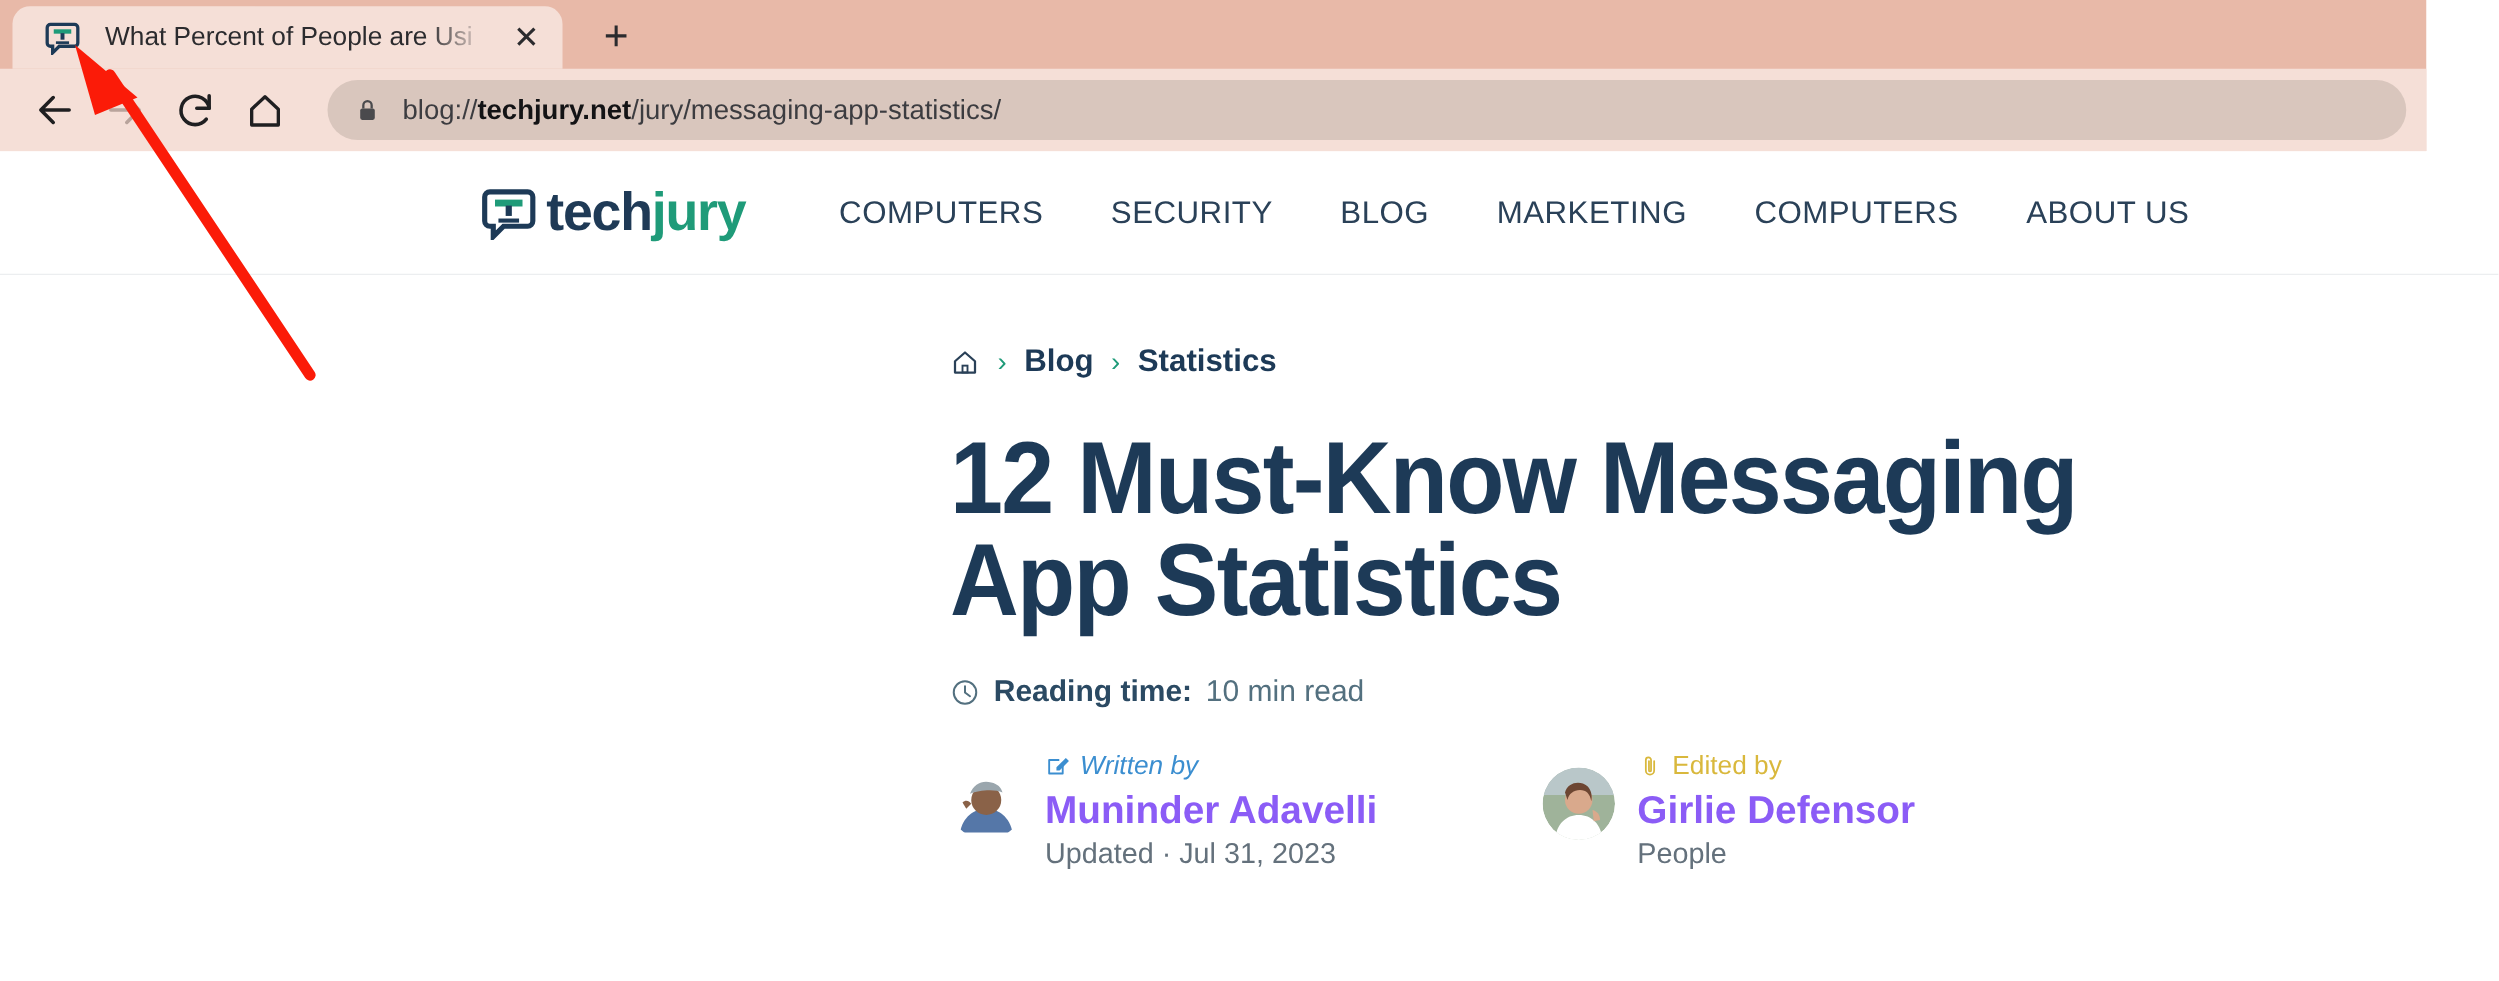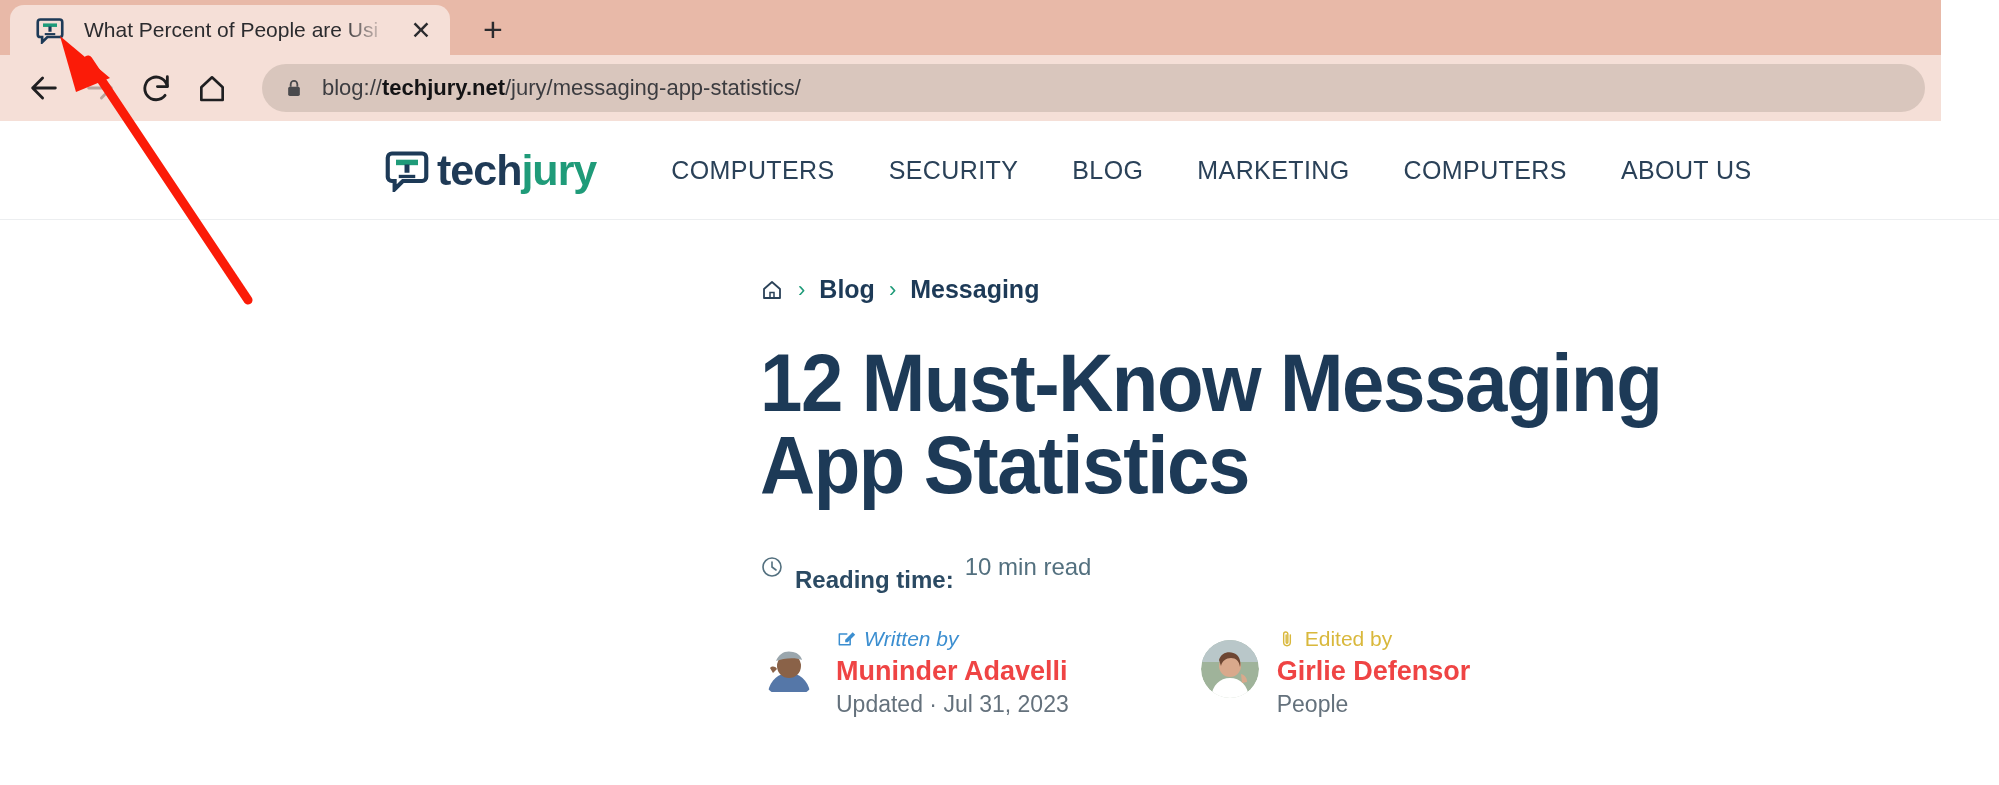--- a/index.html
+++ b/index.html
@@ -176,21 +176,21 @@
 
   .reading-time {
     display: flex;
     align-items: center;
     gap: 11px;
     margin-bottom: 32px;
     font-size: 24px;
     color: #53707f;
   }
   .clock-icon { width: 24px; height: 24px; flex: 0 0 24px; color: #53707f; }
-  .reading-time b { color: #2b4a63; margin-top: 26px; }
+  .reading-time b { color: #2b4a63; }
 
   .bylines { display: flex; gap: 132px; }
   .byline { display: flex; align-items: flex-start; gap: 18px; }
   .avatar {
     width: 58px; height: 58px;
     flex: 0 0 58px;
     border-radius: 50%;
     margin-top: 14px;
     overflow: hidden;
   }
@@ -199,23 +199,23 @@
     display: flex;
     align-items: center;
     gap: 8px;
     font-size: 21px;
     margin-bottom: 3px;
   }
   .byline-role.written { color: #3b8ed0; font-style: italic; }
   .byline-role.edited  { color: #d9b83c; }
   .role-icon { width: 20px; height: 20px; flex: 0 0 20px; }
   .byline-name {
-    font-size: 27px;
+    font-size: 31px;
     font-weight: bold;
-    color: #ef4444;
+    color: #8b5cf6;
     margin-bottom: 2px;
   }
   .byline-sub { font-size: 23px; color: #64717c; }
 
   
   .annotation {
     position: absolute;
     left: 0; top: 0;
     width: 1999px; height: 785px;
     pointer-events: none;
@@ -301,21 +301,21 @@
   <div class="article">
 
     <div class="breadcrumb">
       <svg class="crumb-home" viewBox="0 0 24 24">
         <path d="M4 11L12 4l8 7v9H4z" fill="none" stroke="currentColor" stroke-width="1.8" stroke-linejoin="round"></path>
         <rect x="10" y="14.5" width="4" height="5.5" fill="none" stroke="currentColor" stroke-width="1.5"></rect>
       </svg>
       <span class="crumb-sep">›</span>
       <span class="crumb-link">Blog</span>
       <span class="crumb-sep">›</span>
-      <span class="crumb-link">Messaging</span>
+      <span class="crumb-link">Statistics</span>
     </div>
 
     <h1 class="article-title">12 Must-Know Messaging App Statistics</h1>
 
     <div class="reading-time">
       <svg class="clock-icon" viewBox="0 0 24 24">
         <circle cx="12" cy="12" r="9" fill="none" stroke="currentColor" stroke-width="1.6"></circle>
         <path d="M12 7v5l4 3" fill="none" stroke="currentColor" stroke-width="1.6" stroke-linecap="round"></path>
       </svg>
       <b>Reading time:</b>

